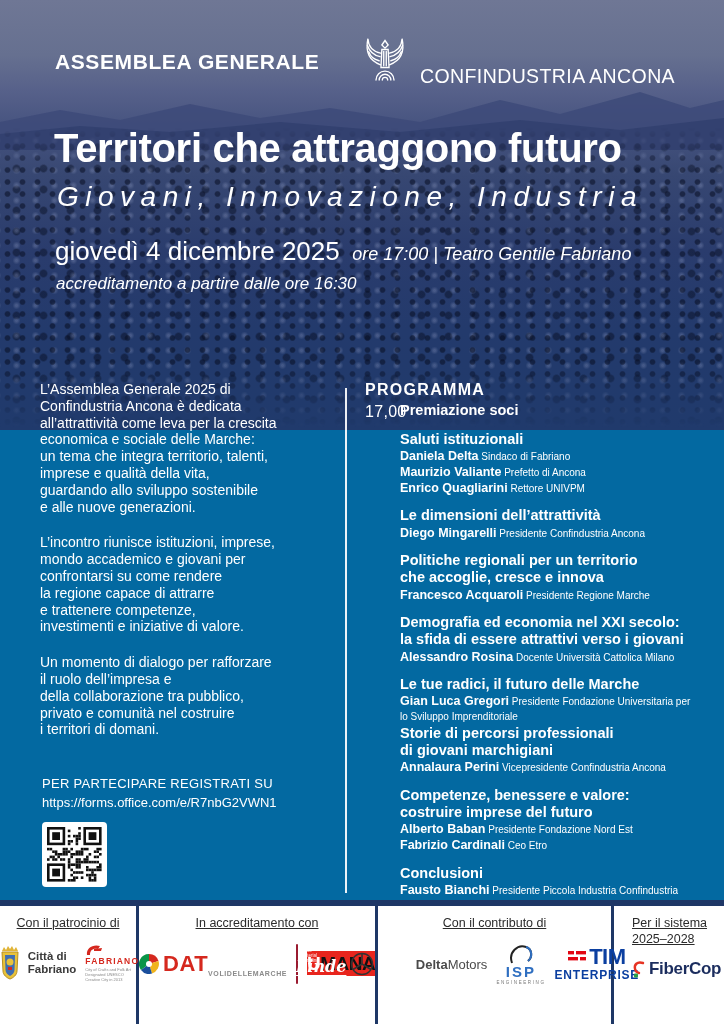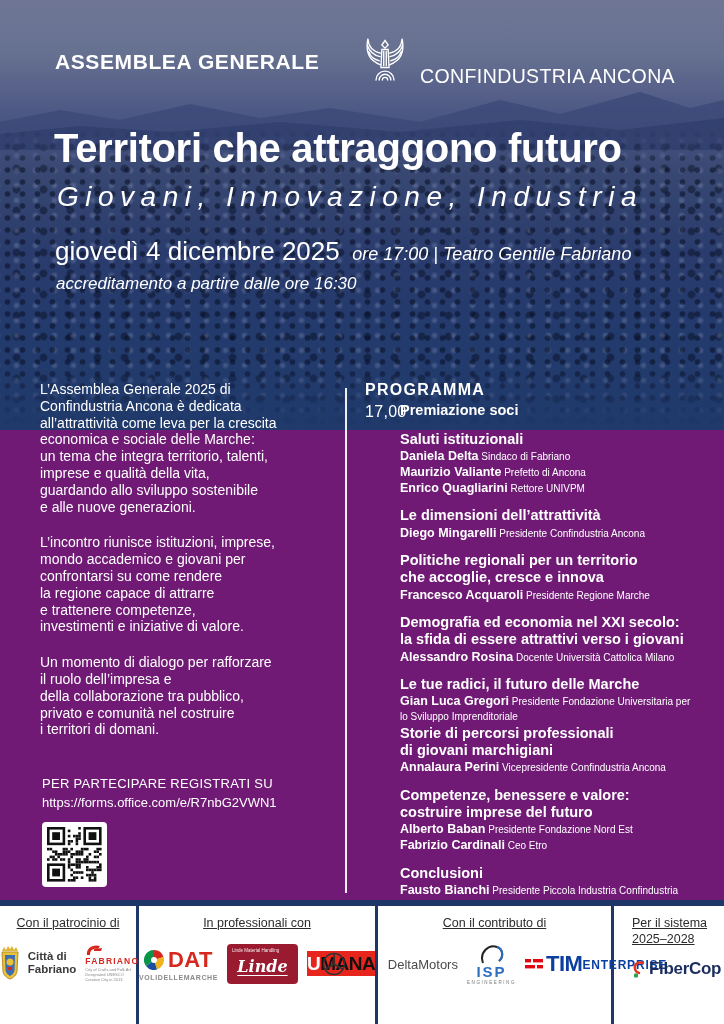--- a/index.html
+++ b/index.html
@@ -1,18 +1,18 @@
 <!DOCTYPE html>
 <html><head>
 <meta charset="utf-8">
 <style>
   html,body{margin:0;padding:0;background:#222;}
   .poster{
     position:relative;width:724px;height:1024px;margin:0 auto;
-    background:#701a75;overflow:hidden;
+    background:#0369a1;overflow:hidden;
     font-family:"Liberation Sans","DejaVu Sans",sans-serif;color:#fff;
   }
   
   .hero{
     position:absolute;left:0;top:0;width:724px;height:430px;
     background:linear-gradient(180deg,
       #6f7795 0px,#667090 55px,#57618a 90px,#475480 125px,
       #374772 175px,#2a3c6d 250px,#233a6c 330px,#203a6c 430px);
   }
   .hero .flowers{
@@ -65,39 +65,39 @@
   .fsec .fhead{font-size:12.5px;color:#2b2b2b;text-align:center;margin-top:10px;white-space:pre-line;line-height:1.25;text-decoration:underline;}
   .fsec .flogos{display:flex;align-items:center;justify-content:center;gap:9px;margin-top:12px;}
   .fsec.last .fhead{text-align:left;padding-left:18px;}
   .fsec.last .flogos{justify-content:flex-start;padding-left:18px;}
   
   .lg{display:flex;align-items:center;gap:5px;}
   .fab-city-text{font-size:11.5px;font-weight:bold;color:#3a3a3a;line-height:1.1;white-space:pre-line;}
   .fab-unesco{display:flex;flex-direction:column;align-items:flex-start;}
   .fab-unesco .fword{font-size:8.5px;font-weight:bold;color:#d5281e;letter-spacing:1.2px;margin-top:1px;}
   .fab-unesco .fsub{font-size:4px;color:#8a8a8a;line-height:1.3;white-space:pre-line;margin-top:1px;}
-  .dat{display:flex;flex-direction:column;align-items:center;}
+  .dat{display:flex;flex-direction:row;align-items:flex-end;}
   .dat .dat-row{display:flex;align-items:center;gap:4px;}
   .dat .dat-word{font-size:22px;font-weight:bold;color:#d5281e;letter-spacing:.5px;}
   .dat .dat-sub{font-size:7px;font-weight:bold;color:#8a8a8a;letter-spacing:.6px;margin-top:1px;}
   .linde-box{width:74px;height:40px;background:#9a1b30;border-radius:4px;position:relative;color:#fff;}
   .linde-top{position:absolute;left:5px;top:4px;font-size:4.5px;opacity:.9;}
   .linde-script{position:absolute;left:0;right:0;top:13px;text-align:center;
     font-family:"DejaVu Serif","Liberation Serif",serif;font-style:italic;font-weight:bold;font-size:16px;
     text-decoration:underline;text-underline-offset:3px;text-decoration-thickness:1px;}
   .umana-box{width:68px;height:25px;background:#e8251d;display:flex;align-items:center;justify-content:center;
     font-weight:bold;font-size:19px;letter-spacing:-.5px;}
   .umana-box .u{color:#fff;}
   .umana-box .mana{color:#111;}
   .delta{display:flex;align-items:center;gap:6px;color:#4a4a4a;font-size:13px;}
-  .delta .dm-bold{font-weight:normal;padding-left:36px;}
+  .delta .dm-bold{font-weight:bold;padding-left:36px;}
   .isp{display:flex;flex-direction:column;align-items:center;}
   .isp .isp-word{font-size:15px;font-weight:bold;color:#2f6fc1;letter-spacing:2px;line-height:1;}
   .isp .isp-sub{font-size:4.5px;color:#777;letter-spacing:1.6px;margin-top:1px;}
-  .tim{display:flex;align-items:center;}
+  .tim{display:flex;flex-direction:column;align-items:center;}
   .tim .tim-row{display:flex;align-items:center;gap:3px;}
   .tim .tim-word{font-size:22px;font-weight:bold;color:#0b3fa0;line-height:.9;letter-spacing:-.5px;}
   .tim .tim-sub{font-size:12px;font-weight:bold;color:#0b3fa0;letter-spacing:.8px;margin-top:1px;}
   .fibercop{display:flex;align-items:center;gap:3px;}
   .fibercop .fc-word{font-size:17px;font-weight:bold;color:#1b2d5e;letter-spacing:-.3px;}
 </style>
 </head>
 <body>
 
 <div class="poster">
@@ -371,21 +371,21 @@
           </svg>
           <div class="fword">FABRIANO</div>
           <div class="fsub">City of Crafts and Folk Art
 Designated UNESCO
 Creative City in 2013</div>
         </div>
       </div>
     </div>
 
     <div class="fsec" style="left:139px;width:236px">
-      <div class="fhead">In professionali con</div>
+      <div class="fhead">In accreditamento con</div>
       <div class="flogos">
         <div class="dat">
           <div class="dat-row">
             <svg width="20" height="20" viewBox="0 0 20 20">
               <path d="M10 10 L10 0 A10 10 0 0 1 19.5 7 Z" fill="#d5281e"></path>
               <path d="M10 10 L19.5 7 A10 10 0 0 1 13 19.5 Z" fill="#f0b31c"></path>
               <path d="M10 10 L13 19.5 A10 10 0 0 1 2 16 Z" fill="#1b4f9c"></path>
               <path d="M10 10 L2 16 A10 10 0 0 1 10 0 Z" fill="#0a9548"></path>
               <circle cx="10" cy="10" r="3" fill="#fff"></circle>
             </svg>

